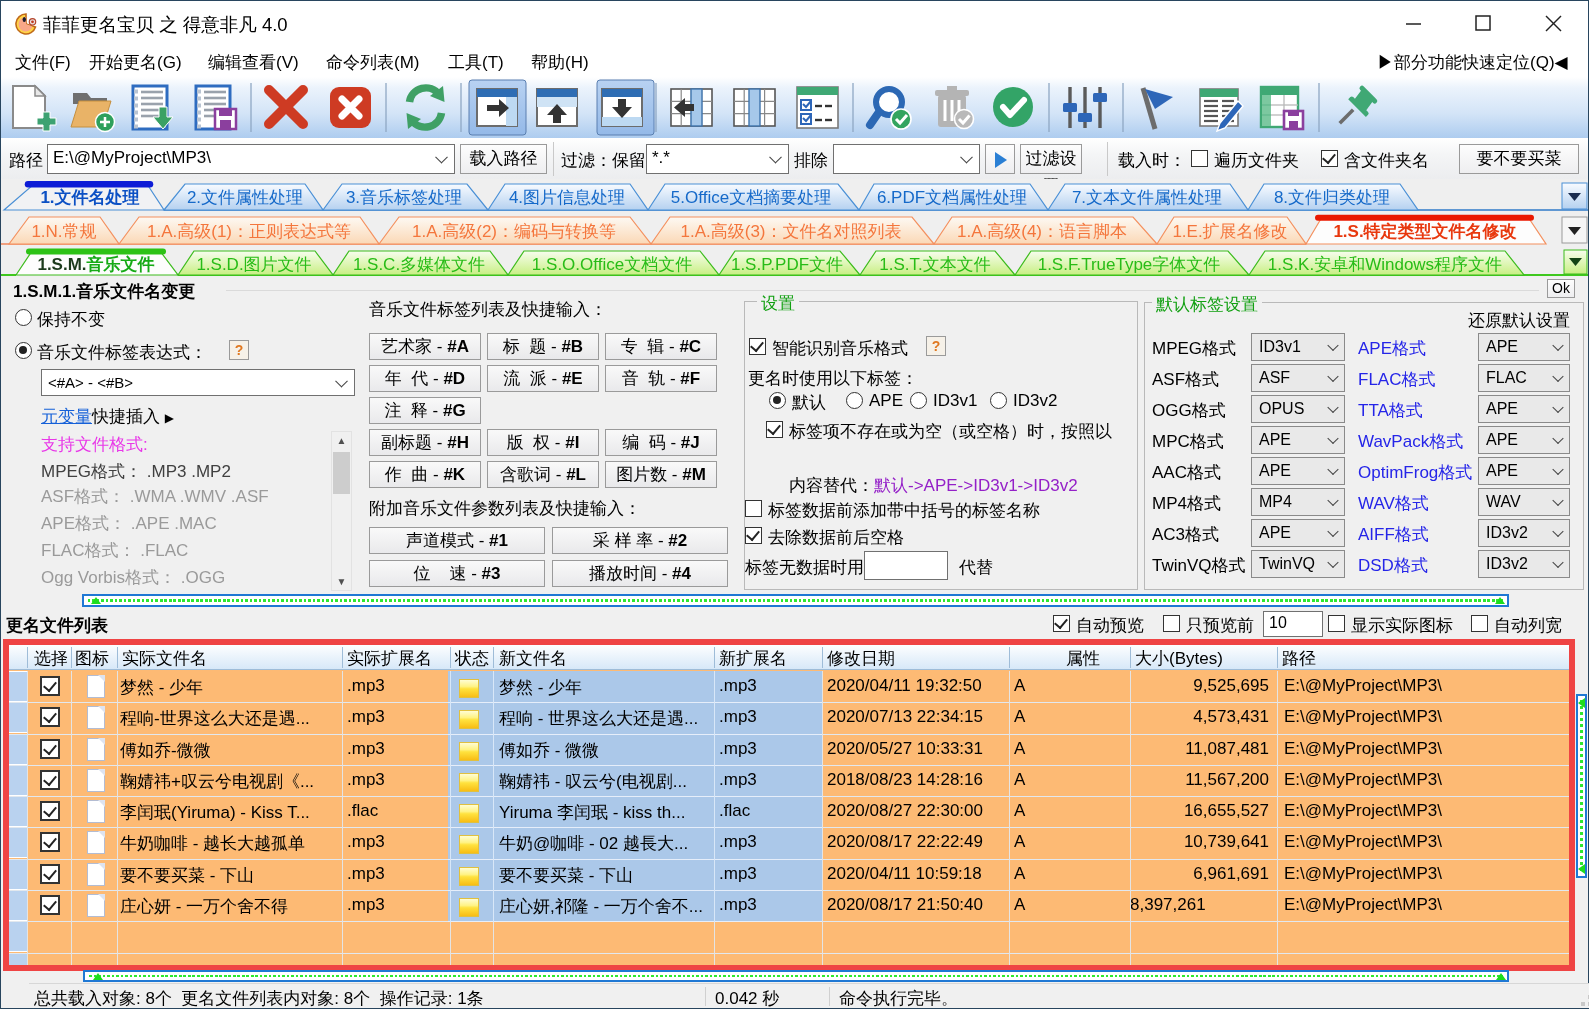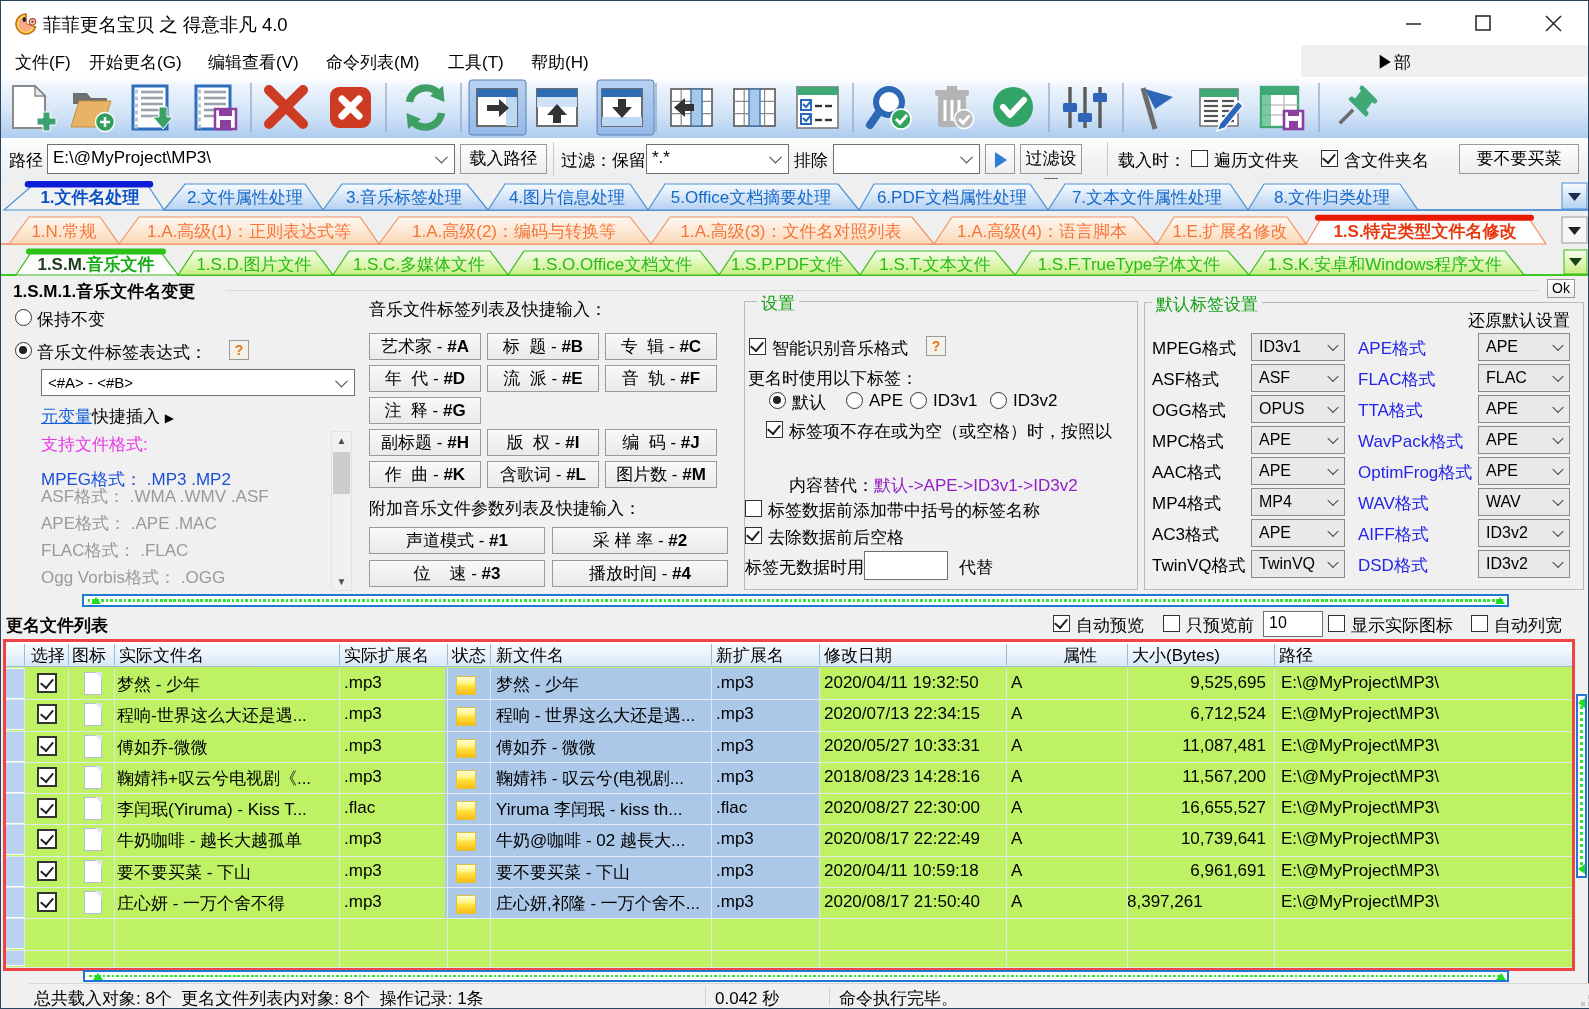--- a/index.html
+++ b/index.html
@@ -4,21 +4,21 @@
 <style>
 * { margin:0; padding:0; box-sizing:border-box; }
 html,body { width:1589px; height:1009px; overflow:hidden; }
 body { font-family:"Liberation Sans", sans-serif; font-size:17px; color:#000; background:#fff; position:relative; }
 .abs { position:absolute; }
 #win { position:absolute; left:0; top:0; width:1589px; height:1009px; border:1px solid #28455e; background:#f0f0f0; }
 
 #titlebar { position:absolute; left:0; top:0; width:1587px; height:44px; background:#fff; }
 #title-text { position:absolute; left:42px; top:11px; font-size:18.5px; color:#000; }
 
-#menubar { position:absolute; left:0; top:44px; width:1300px; height:32px; background:#fff; }
+#menubar { position:absolute; left:0; top:44px; width:1587px; height:32px; background:#fff; }
 .menuitem { position:absolute; top:6px; font-size:17px; }
 
 #toolbar { position:absolute; left:0; top:76px; width:1587px; height:61px; background:linear-gradient(#ffffff 0%, #ebf3fc 18%, #d3e4f7 60%, #adccef 100%); }
 
 #pathbar { position:absolute; left:0; top:137px; width:1587px; height:41px; background:linear-gradient(#ffffff 0%, #f4f5f6 40%, #ecedef 100%); }
 .combo { position:absolute; background:#fff; border:1px solid #707070; }
 .combo .chev { position:absolute; right:8px; top:50%; width:9px; height:9px; border-right:1.6px solid #444; border-bottom:1.6px solid #444; transform:translateY(-70%) rotate(45deg); }
 .btn { position:absolute; background:linear-gradient(#fdfdfd,#eeeef0); border:1px solid #9a9a9a; text-align:center; font-size:17px; }
 .cb { position:absolute; width:17px; height:17px; background:#fff; border:1.6px solid #333; }
 .cb.checked:after { content:""; position:absolute; left:3px; top:0px; width:6px; height:10px; border-right:2px solid #222; border-bottom:2px solid #222; transform:rotate(40deg); }
@@ -32,21 +32,21 @@
 .pbtn { position:absolute; height:27px; background:linear-gradient(#f9f9f9,#e9e9eb); border:1px solid #9a9a9a; text-align:center; line-height:25px; font-size:17px; white-space:nowrap; }
 .ddl { position:absolute; width:94px; height:28px; background:#e9e9e9; border:1px solid #8a8a8a; font-size:16px; line-height:26px; padding-left:7px; }
 .ddl .chev { position:absolute; right:7px; top:50%; width:8px; height:8px; border-right:1.6px solid #444; border-bottom:1.6px solid #444; transform:translateY(-70%) rotate(45deg); }
 
 .dotbar { position:absolute; height:14px; background:#fff; border:2px solid #1f78d4; }
 .dotline { position:absolute; left:4px; right:4px; top:50%; height:2.5px; margin-top:-1.5px;
   background-image:repeating-linear-gradient(90deg,#2ee82e 0 2.5px,transparent 2.5px 4.5px); }
 .gtri { position:absolute; width:0; height:0; border-left:5px solid transparent; border-right:5px solid transparent; border-bottom:7px solid #1ddd1d; margin-top:1px; }
 
 #list-label-row { position:absolute; left:0; top:607px; width:1587px; height:31px; background:#f0f0f0; }
-#tablewrap { position:absolute; left:2px; top:638px; width:1572px; height:332px; background:#bef264; border:3px solid #ef4444; overflow:hidden; }
+#tablewrap { position:absolute; left:2px; top:638px; width:1572px; height:332px; background:#fdba74; border:6px solid #ef4444; overflow:hidden; }
 #thead { position:absolute; left:0; top:0; width:1570px; height:25px; background:linear-gradient(#fdfeff,#d7e8f8); border-bottom:1px solid #9ebcd8; }
 .th { position:absolute; top:2px; font-size:17px; white-space:nowrap; }
 .thsep { position:absolute; top:2px; width:1px; height:21px; background:#9ebcd8; }
 .row { position:absolute; left:0; width:1570px; height:31px; }
 .rowsel { position:absolute; left:0; width:19px; height:31px; background:#b9d2ef; border:1px solid #ffffff; border-left:none; }
 .vdotbar { position:absolute; left:1575px; top:693px; width:11px; height:184px; background:#fff; border:2px solid #1f78d4; }
 .vdotline { position:absolute; top:4px; bottom:4px; left:50%; width:3px; margin-left:-1.5px; background-image:repeating-linear-gradient(180deg,#2ee82e 0 3px,transparent 3px 6px); }
 .ltri { position:absolute; right:0px; width:0; height:0; border-top:5px solid transparent; border-bottom:5px solid transparent; border-right:7px solid #1ddd1d; }
 .bluecells { position:absolute; left:439px; width:374px; height:32px; background:#abc8e9; }
 .gridv { position:absolute; top:0; width:1px; background:#e4e4e4; }
@@ -414,21 +414,21 @@
       <div class="lbl" style="left:36px;top:31px">保持不变</div>
       <div class="radio sel" style="left:14px;top:65px"></div>
       <div class="lbl" style="left:36px;top:64px">音乐文件标签表达式：</div>
       <div class="btn" style="left:228px;top:63px;width:20px;height:20px;line-height:18px;color:#e07820;font-weight:bold;font-size:14px;background:#f6f1e8">?</div>
       <div class="combo" style="left:40px;top:92px;width:314px;height:27px">
         <span style="position:absolute;left:6px;top:4px;font-size:15px">&lt;#A&gt; - &lt;#B&gt;</span>
         <span class="chev"></span>
       </div>
       <div class="lbl" style="left:40px;top:128px"><span style="color:#1560d8;text-decoration:underline">元变量</span>快捷插入 <span style="font-size:12px">▶</span></div>
       <div class="lbl" style="left:40px;top:156px;color:#e838e8">支持文件格式:</div>
-      <div class="lbl" style="left:40px;top:191px;color:#1d4ed8">MPEG格式： .MP3 .MP2</div>
+      <div class="lbl" style="left:40px;top:183px;color:#404040">MPEG格式： .MP3 .MP2</div>
       <div class="lbl" style="left:40px;top:208px;color:#9a9a9a">ASF格式： .WMA .WMV .ASF</div>
       <div class="lbl" style="left:40px;top:235px;color:#9a9a9a">APE格式： .APE .MAC</div>
       <div class="lbl" style="left:40px;top:262px;color:#9a9a9a">FLAC格式： .FLAC</div>
       <div class="lbl" style="left:40px;top:289px;color:#9a9a9a">Ogg Vorbis格式： .OGG</div>
       <div class="abs" style="left:330px;top:154px;width:21px;height:160px;background:#f0f0f0;border:1px solid #e2e2e2">
         <div class="abs" style="left:0;top:0;width:19px;height:17px;background:#f0f0f0;color:#505050;font-size:10px;text-align:center;line-height:17px">▲</div>
         <div class="abs" style="left:1px;top:20px;width:17px;height:42px;background:#cdcdcd"></div>
         <div class="abs" style="left:0;bottom:0;width:19px;height:17px;color:#505050;font-size:10px;text-align:center;line-height:17px">▼</div>
       </div>
       <div class="lbl" style="left:368px;top:21px">音乐文件标签列表及快捷输入：</div>
@@ -576,21 +576,21 @@
         <div class="rowsel"></div>
         <div class="fcb"></div>
         <div class="ficon"></div>
         <div class="cell" style="left:111px">程响-世界这么大还是遇...</div>
         <div class="cell" style="left:338px">.mp3</div>
         <div class="stico"></div>
         <div class="cell" style="left:490px">程响 - 世界这么大还是遇...</div>
         <div class="cell" style="left:710px">.mp3</div>
         <div class="cell" style="left:818px">2020/07/13 22:34:15</div>
         <div class="cell" style="left:1005px">A</div>
-        <div class="cell" style="left:1121px;width:139px;text-align:right">6,712,524</div>
+        <div class="cell" style="left:1121px;width:139px;text-align:right">4,573,431</div>
         <div class="cell" style="left:1275px">E:\@MyProject\MP3\</div>
       </div>
       <div class="row" style="top:89px">
         <div class="bluecells"></div>
         <div class="rowsel"></div>
         <div class="fcb"></div>
         <div class="ficon"></div>
         <div class="cell" style="left:111px">傅如乔-微微</div>
         <div class="cell" style="left:338px">.mp3</div>
         <div class="stico"></div>

